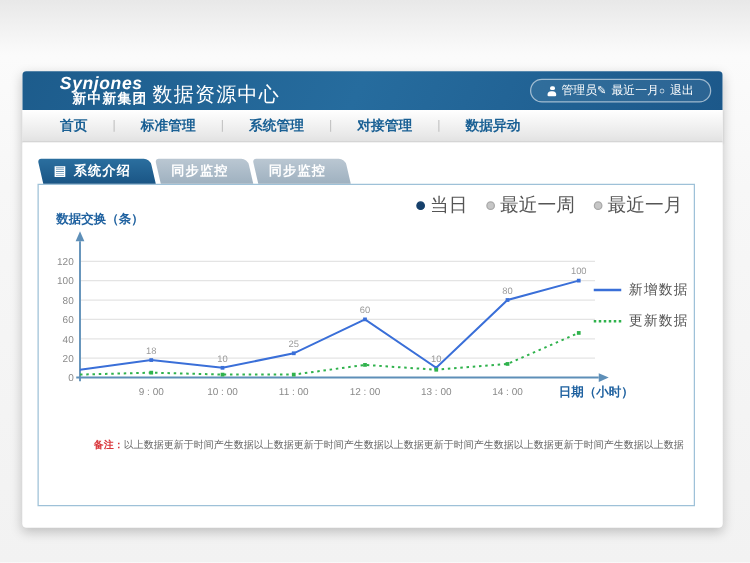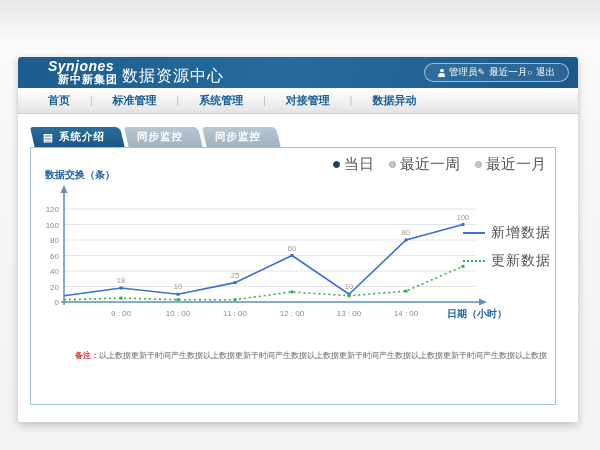--- a/index.html
+++ b/index.html
@@ -63,21 +63,21 @@
   .radio-dot { width:7px; height:7px; border-radius:50%; background:#c6c6c6; border:1px solid #a8a8a8; }
   .radio-dot.sel { background:#16406b; border-color:#16406b; }
   
   svg.chart { position:absolute; left:0; top:0; width:526px; height:258px; }
   svg .tick { font:8px "Liberation Sans", sans-serif; fill:#8a8a8a; }
   svg .axis-label { font:bold 10px "Liberation Sans", sans-serif; fill:#2062a0; }
   svg .pt-label { font:7.5px "Liberation Sans", sans-serif; fill:#9a9a9a; }
   .legend { position:absolute; right:4px; top:76px; z-index:3; }
   .legend-row { display:flex; align-items:center; gap:6px; margin-bottom:10px; cursor:pointer; }
   .legend-sample { width:22px; height:0; }
-  .legend-label { font-size:14px; color:#555; letter-spacing:1px; }
+  .legend-label { font-size:11px; color:#555; letter-spacing:1px; }
   
   .note { position:absolute; left:28px; top:202px; width:488px; font-size:8px;
           color:#666; white-space:nowrap; overflow:hidden; }
   .note-prefix { color:#d9373c; font-weight:bold;margin-left:16px; }
 </style>
 </head>
 <body>
 
 <div class="app">
 

